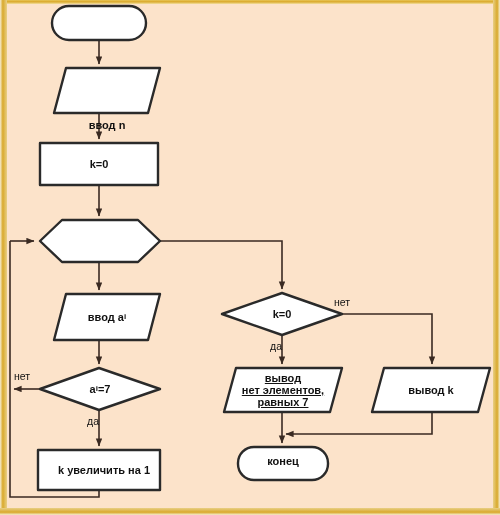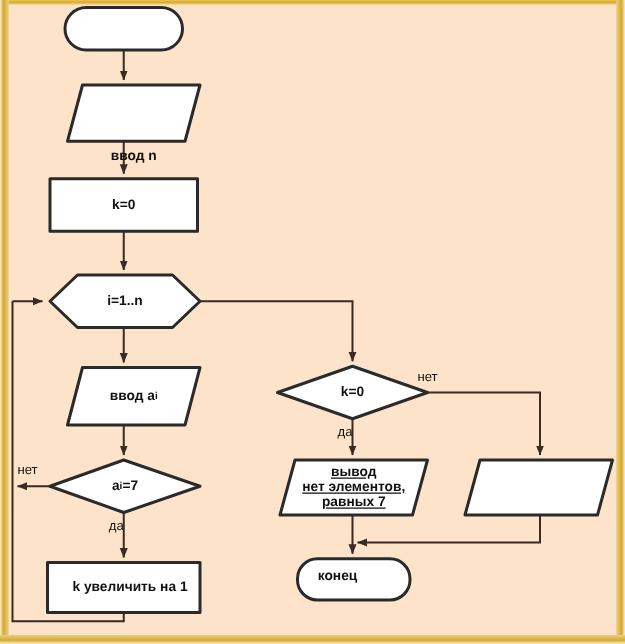--- a/index.html
+++ b/index.html
@@ -91,35 +91,35 @@
       <path d="M372,412 L384,368 L490,368 L478,412 Z"></path>
       <rect x="238" y="447" width="90" height="33" rx="16" ry="16"></rect>
     </g>
   </svg>
 
 
   <div class="node-label" style="left:54px;top:68px;width:106px;height:45px;margin-top:34px;">ввод n</div>
 
   <div class="node-label" style="left:40px;top:143px;width:118px;height:42px;">k=0</div>
 
-  <div class="node-label" style="left:40px;top:220px;width:120px;height:42px;">i=1..n</div>
 
   <div class="node-label" style="left:54px;top:294px;width:106px;height:46px;"><span>ввод a</span><span class="sub">i</span></div>
 
   <div class="node-label" style="left:40px;top:368px;width:120px;height:42px;"><span>a</span><span class="sub">i</span><span>=7</span></div>
 
   <div class="node-label" style="left:38px;top:450px;width:132px;height:40px;">k увеличить на 1</div>
 
   <div class="node-label" style="left:222px;top:293px;width:120px;height:42px;">k=0</div>
 
   <div class="node-label" style="left:224px;top:368px;width:118px;height:44px;text-decoration:underline;">вывод
 нет элементов,
 равных 7</div>
 
+  <div class="node-label" style="left:372px;top:368px;width:118px;height:44px;">вывод k</div>
 
-  <div class="node-label" style="left:225px;top:447px;width:90px;height:28px;">конец</div>
+  <div class="node-label" style="left:238px;top:447px;width:90px;height:28px;">конец</div>
 
   <div class="edge-label" style="left:14px;top:370px;">нет</div>
   <div class="edge-label" style="left:87px;top:415px;">да</div>
   <div class="edge-label" style="left:334px;top:296px;">нет</div>
   <div class="edge-label" style="left:270px;top:340px;">да</div>
 
 </div>
 
 </body></html>

